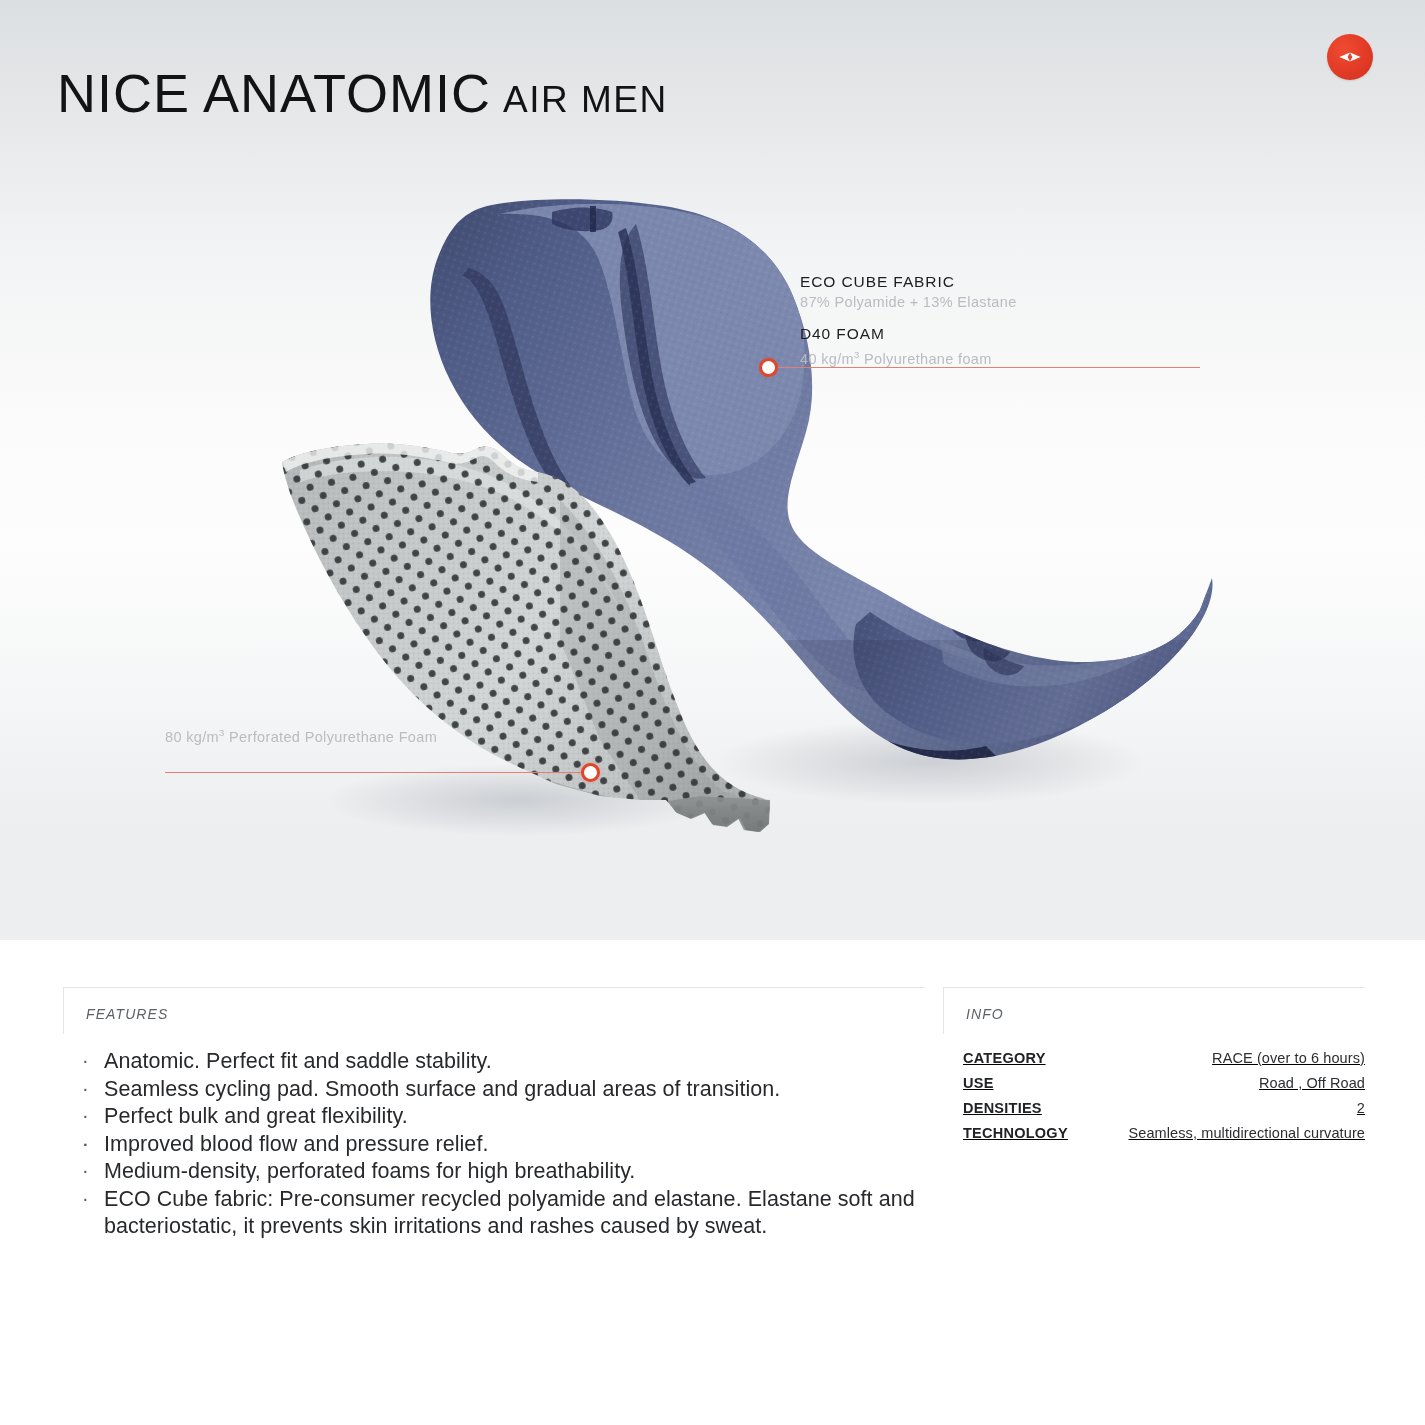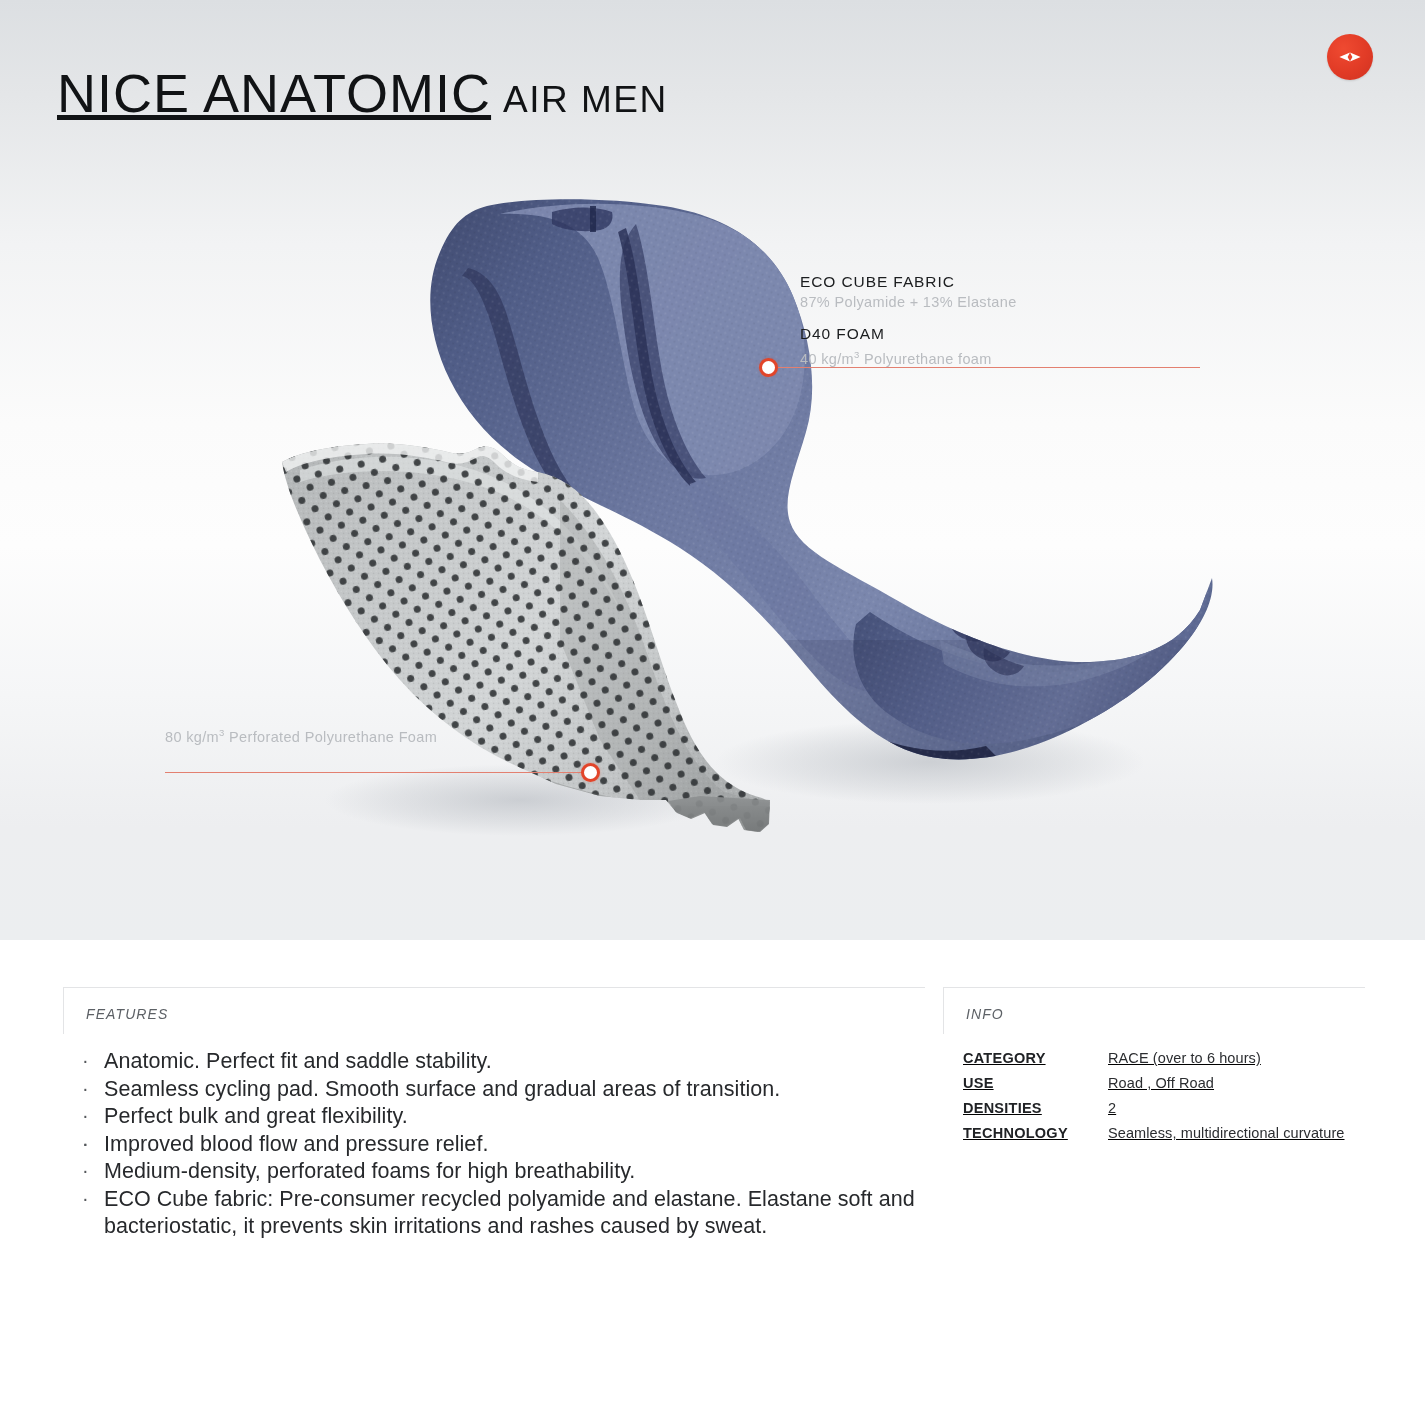--- a/index.html
+++ b/index.html
@@ -27,21 +27,21 @@
     overflow:hidden;
   }
 
   .title{
     position:absolute;left:57px;top:62px;
     white-space:nowrap;
     color:#111315;
     font-weight:300;
     letter-spacing:0.5px;
   }
-  .title .t-main{font-size:54px;letter-spacing:1px;text-decoration:underline;}
+  .title .t-main{font-size:54px;letter-spacing:1px;}
   .title .t-sub{font-size:37px;letter-spacing:1.5px;margin-left:12px;margin-top:44px;}
 
   
   .logo{
     position:absolute;left:1327px;top:34px;
     width:46px;height:46px;border-radius:50%;
     background:radial-gradient(circle at 36% 32%, #ef4a31 0%, #e13b26 55%, #cf3221 100%);
     box-shadow:0 1px 2px rgba(0,0,0,.12);
   }
   .logo svg{position:absolute;left:0;top:0;}
@@ -109,21 +109,21 @@
   }
 
   .info-table{margin-top:15px;width:100%;border-collapse:collapse;text-decoration:underline;}
   .info-table td{
     vertical-align:top;padding:0 0 6px 0;
     font-size:14.5px;line-height:19px;color:#202225;
   }
   .info-table td.k{
     font-weight:700;letter-spacing:0.25px;width:145px;padding-left:20px;
   }
-  .info-table td.v{font-weight:400;letter-spacing:0.1px;color:#2b2d30;}
+  .info-table td.v{font-weight:400;letter-spacing:0.1px;color:#2b2d30;text-align:right;}
 </style>
 </head>
 <body>
 
 <div class="page">
 
   <div class="hero">
 
     <div class="title">
       <span class="t-main">NICE ANATOMIC</span><span class="t-sub">AIR MEN</span>

